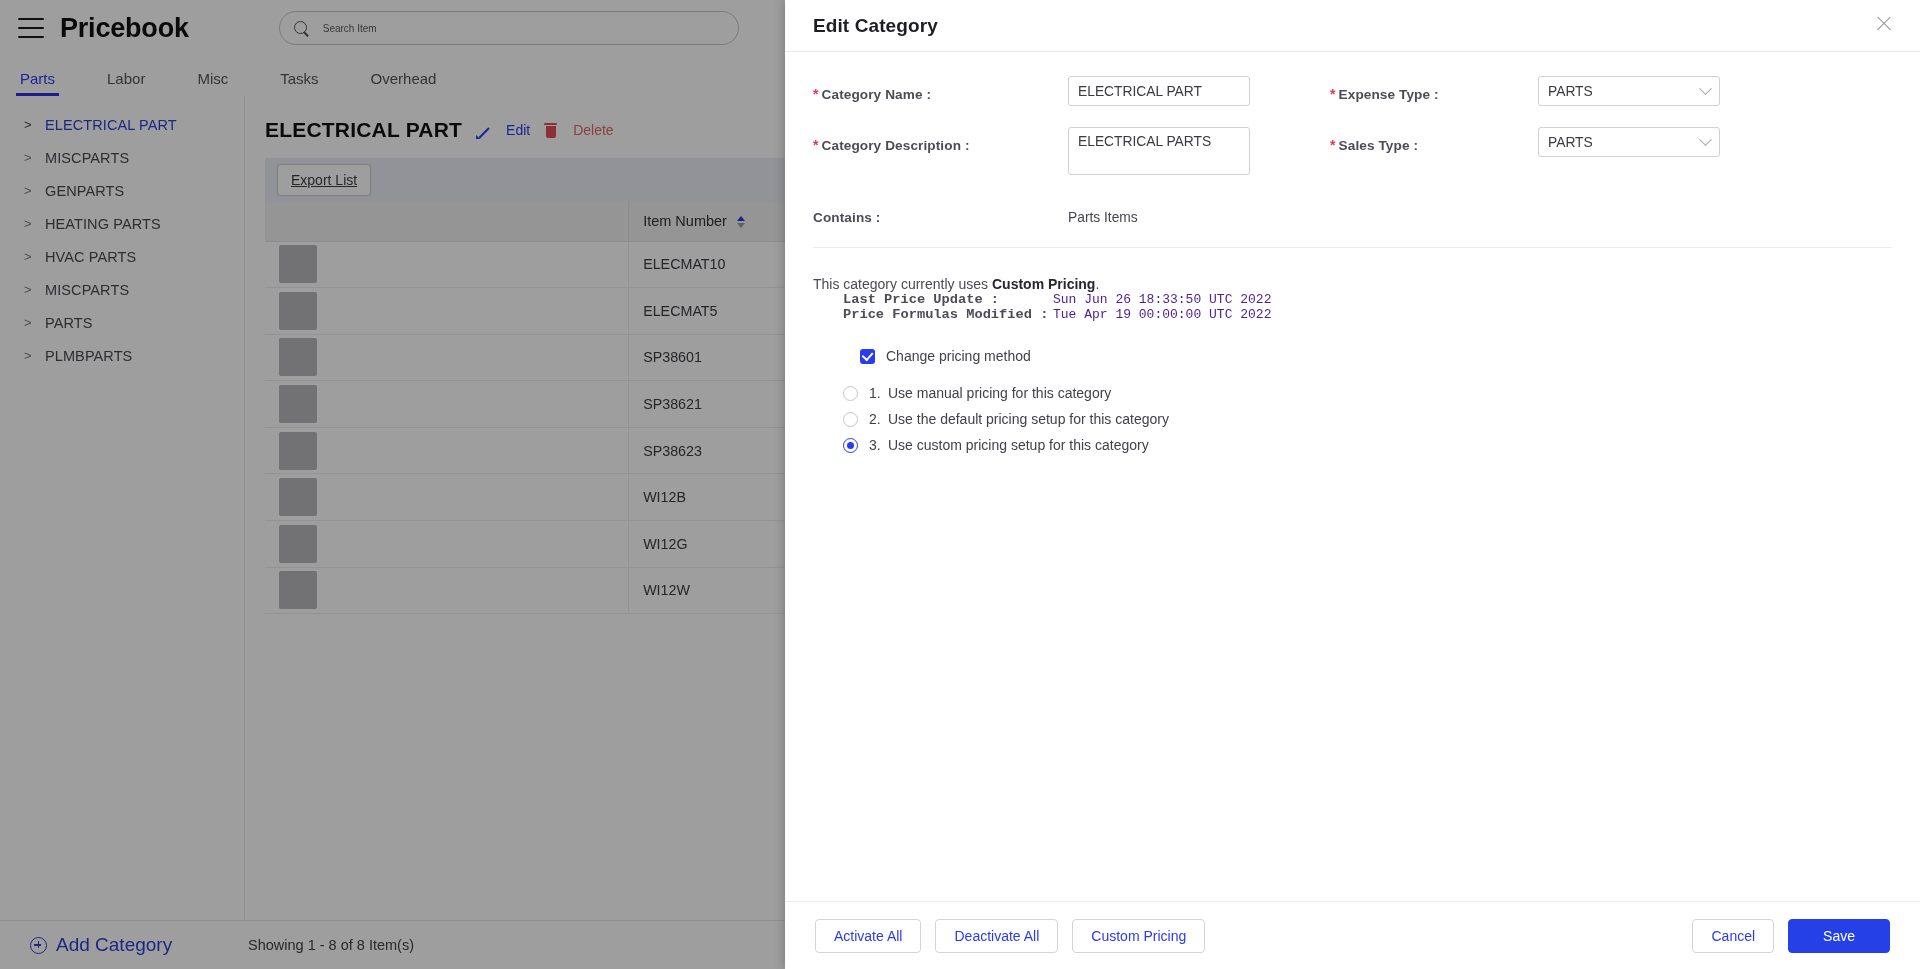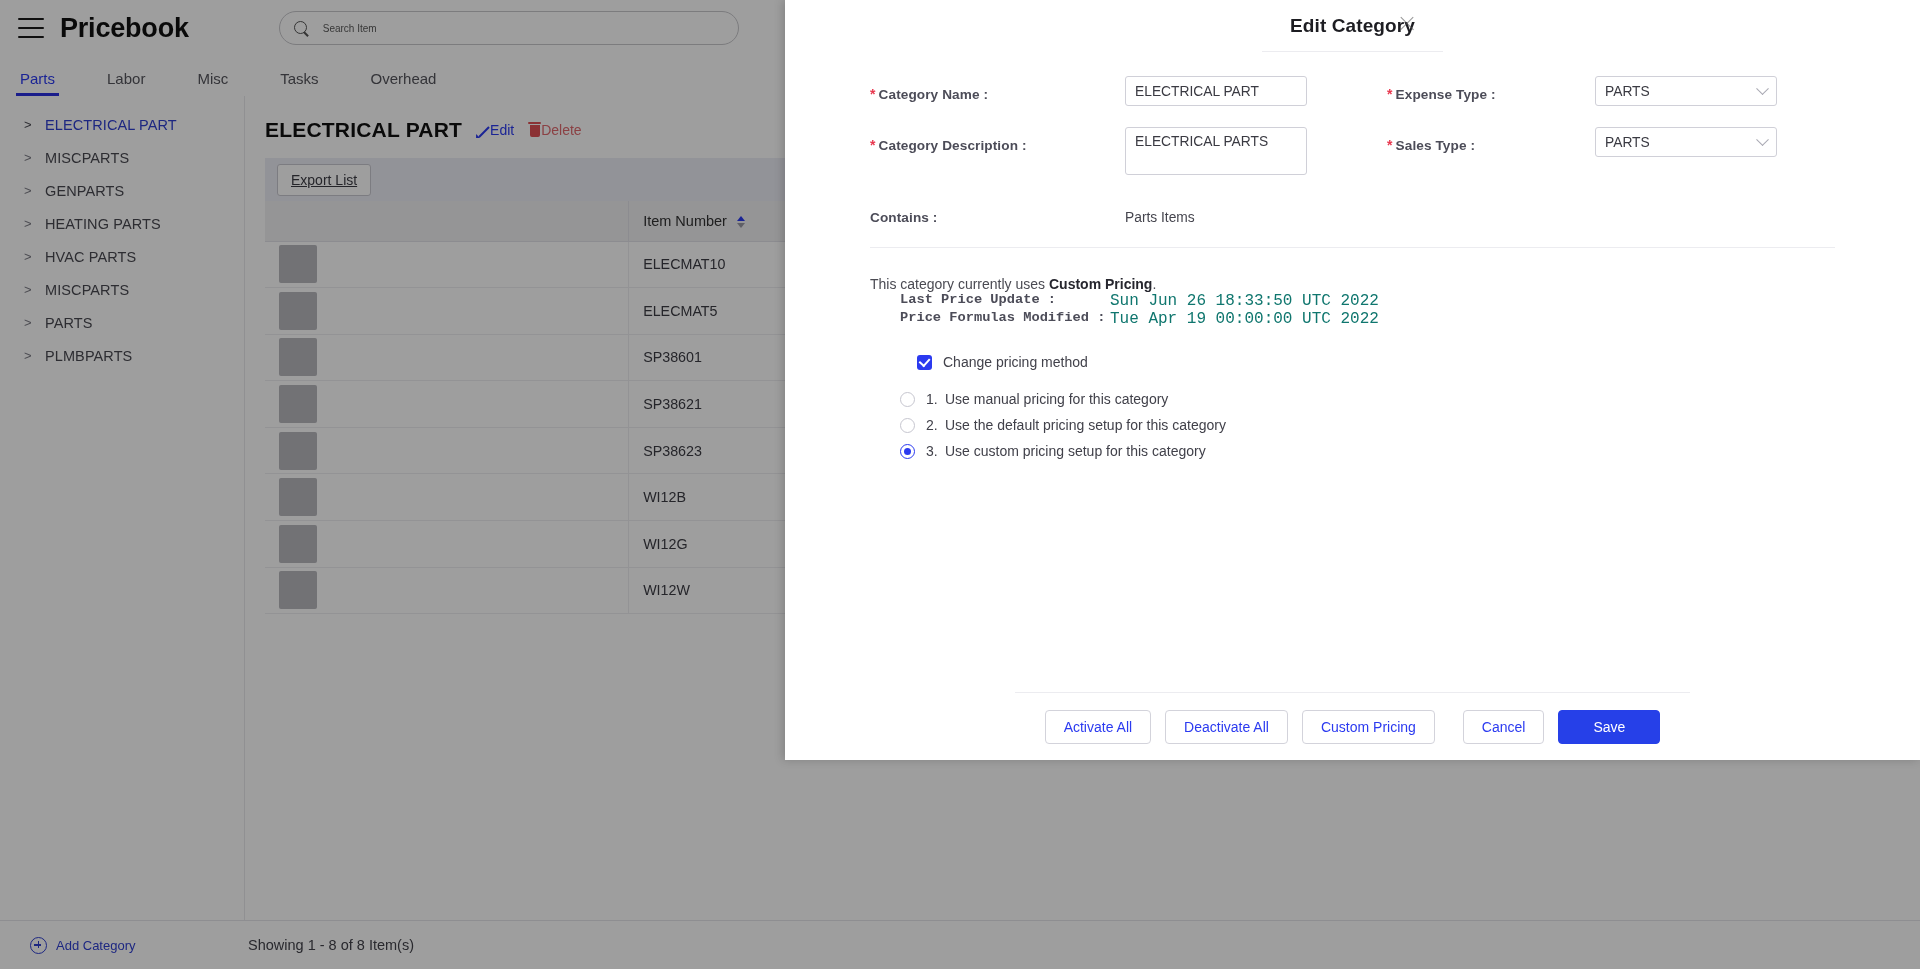--- a/index.html
+++ b/index.html
@@ -60,21 +60,21 @@
     font-size:14.5px; color:#4a4a52; cursor:pointer; letter-spacing:.1px;
   }
   .cat-item .chev { color:#7b7b85; font-size:13px; margin-right:13px; width:8px;}
   .cat-item.active { color:#2f3fd1; }
   .cat-item.active .chev { color:#4a4a52;}
 
   
   .main { flex:1; padding: 14px 0 0 20px; background:#fff; overflow:hidden;}
   .main-head { display:flex; align-items:center; gap:14px; height:40px; }
   .main-title { font-size:21px; font-weight:bold; color:#111; letter-spacing:.2px;}
-  .linkbtn { display:flex; align-items:flex-start; gap:0; font-size:14px; cursor:pointer; }
+  .linkbtn { display:flex; align-items:center; gap:16px; font-size:14px; cursor:pointer; }
   .linkbtn.edit { color:#2b3af0; }
   .linkbtn.delete { color:#e06a6f; }
   .pencil-ico { width:14px;height:14px; position:relative; }
   .pencil-ico::before{content:"";position:absolute;left:1px;top:9px;width:14px;height:1.8px;
      background:#2b3af0;transform:rotate(-45deg);}
   .pencil-ico::after{content:"";position:absolute;left:0px;top:12px;width:4px;height:4px;
      background:#2b3af0;clip-path:polygon(0 100%,100% 100%,0 0);}
   .trash-ico{width:13px;height:15px;position:relative;}
   .trash-ico::before{content:"";position:absolute;top:0;left:0;width:13px;height:2.4px;
     background:#e05055;border-radius:1px;}
@@ -107,40 +107,39 @@
   .sorter i{display:block;width:0;height:0;border-left:4.5px solid transparent;
      border-right:4.5px solid transparent;}
   .sorter i.up{border-bottom:5px solid #2b3af0;margin-bottom:2px;}
   .sorter i.dn{border-top:5px solid #9a9aa5;}
 
   
   .bottombar{
     position:absolute; left:0; right:0; bottom:0; height:49px;
     border-top:1px solid #e6e6ea; display:flex; align-items:center; background:#fff;
   }
-  .add-cat{display:flex;align-items:center;gap:9px;color:#2f3fd1;font-size:13px;
+  .add-cat{display:flex;align-items:center;gap:9px;color:#2f3fd1;font-size:19px;
     padding-left:30px;cursor:pointer;width:215px;}
   .plus-ico{width:17px;height:17px;border:1.6px solid #2f3fd1;border-radius:50%;
     position:relative;flex:none;}
   .plus-ico::before,.plus-ico::after{content:"";position:absolute;background:#2f3fd1;}
   .plus-ico::before{left:3.2px;top:6.6px;width:7.2px;height:1.6px;}
   .plus-ico::after{left:6.6px;top:3.2px;width:1.6px;height:7.2px;}
   .showing{font-size:14.5px;color:#43434b;padding-left:33px;}
 
   
   #dim {
     position:absolute; inset:0; background:rgba(0,0,0,0.38); z-index:40;
   }
 
   
   #modal {
-    position:absolute; top:0; right:0; width:1135px; height:760px;
+    position:absolute; top:0; right:0; width:1135px; height:969px;
     background:#ffffff; z-index:60; display:flex; flex-direction:column;
     box-shadow:-2px 0 9px rgba(0,0,0,.18);
-    align-items:center;
   }
   .modal-head{
     height:52px; display:flex; align-items:center; padding:0 28px 0 28px;
     border-bottom:1px solid #ececf0; position:relative;
   }
   .modal-title{font-size:19px;font-weight:bold;color:#1d1d22;letter-spacing:.1px;}
   .close-x{
     position:absolute;right:26px;top:14px;width:20px;height:20px;cursor:pointer;opacity:.62;
   }
   .close-x::before,.close-x::after{
@@ -174,21 +173,21 @@
     border-bottom:1.4px solid #a9a9b3;transform:rotate(45deg) translate(-2px,-2px);}
   .row-gap{ height:21px; }
   .contains-val{font-size:13.8px;color:#45454e;padding-top:10px;}
 
   .divider{ height:1px; background:#ececf0; margin:22px 0 0 0; }
 
   .pricing-line{ font-size:14px;color:#4a4a52; margin-top:28px; }
   .pricing-line b{ color:#26262e; }
   .kv{ display:flex; margin-top:0;font-family:Liberation Mono, monospace; }
   .kv .k{ width:240px; padding-left:30px; font-size:13.7px; font-weight:bold; color:#4c4c58;}
-  .kv .v{ font-size:16px; color:#0f766e; }
+  .kv .v{ font-size:13px; color:#4c1d95; }
 
   .chk-row{ display:flex; align-items:center; gap:11px; margin-top:26px; cursor:pointer;padding-left:47px;}
   .chkbox{
     width:15px;height:15px;background:#2b3af0;border-radius:3px;position:relative;flex:none;
   }
   .chkbox::after{
     content:"";position:absolute;left:4.3px;top:1.6px;width:4.5px;height:8.4px;
     border-right:2px solid #fff;border-bottom:2px solid #fff;transform:rotate(42deg);
   }
   .chk-label{font-size:14px;color:#41414a;}

